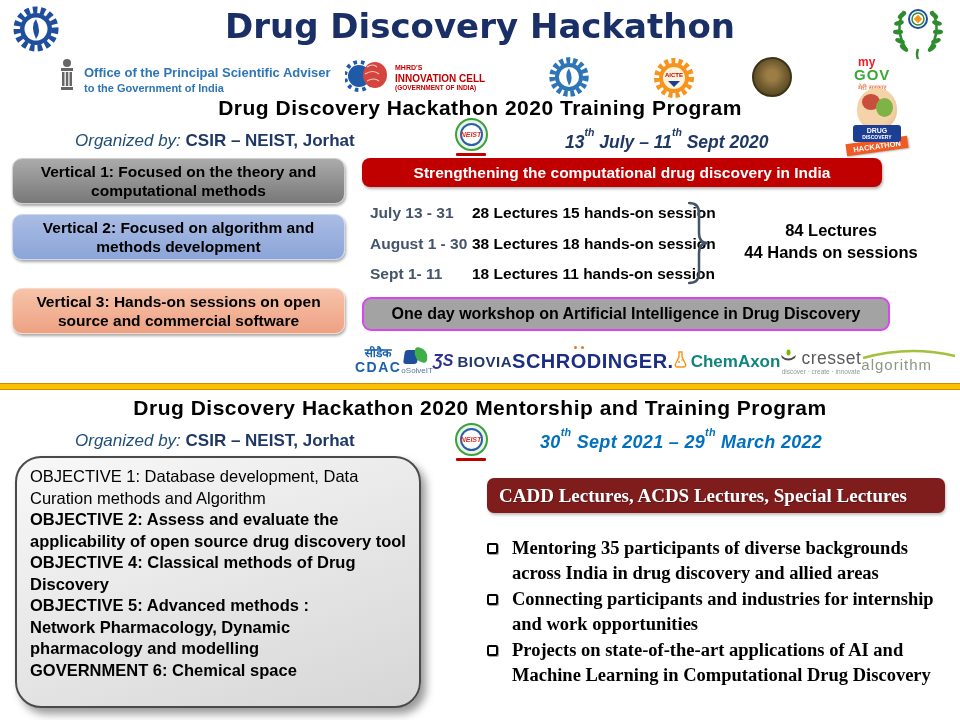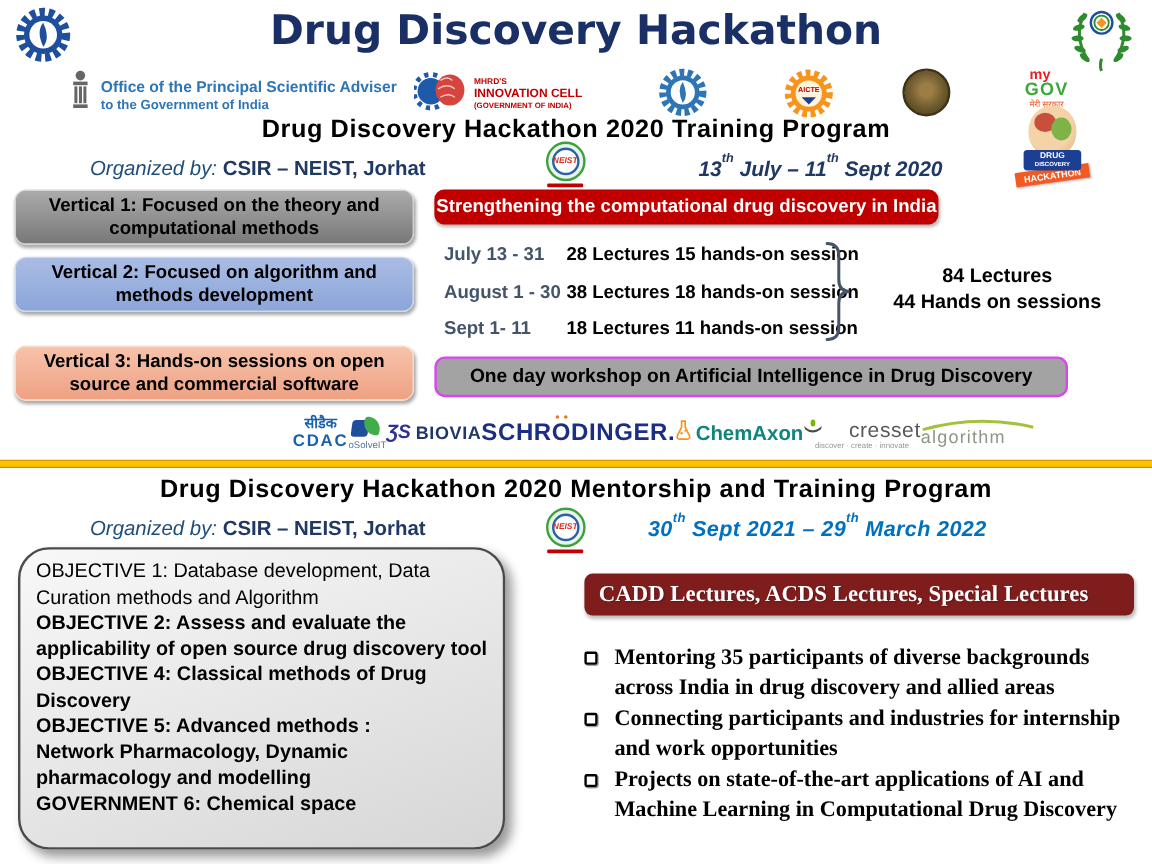--- a/index.html
+++ b/index.html
@@ -47,73 +47,73 @@
 
   
   .sec-heading{left:0;right:0;text-align:center;font-size:21px;font-weight:bold;color:#000;letter-spacing:.5px}
   .h1{top:96px}.h2{top:396px}
   .org-row{font-size:17px}
   .org1{left:75px;top:131px}.org2{left:75px;top:431px}
   .org-label{font-style:italic;color:#1F4E79}
   .org-value{font-weight:bold;color:#1F3864}
   .dates{font-weight:bold;font-style:italic}
   .dates sup{font-size:60%;position:relative;top:-.45em}
-  .dates1{left:582px;top:131px;font-size:17.5px;color:#1F3864}
+  .dates1{left:565px;top:131px;font-size:17.5px;color:#1F3864}
   .dates2{left:540px;top:431px;font-size:18px;color:#0070C0;letter-spacing:.3px}
 
   
   .neist{width:38px;text-align:center}
   .neist1{left:452px;top:118px}.neist2{left:452px;top:423px}
   .neist-circle{width:33px;height:33px;margin:0 auto;border-radius:50%;border:2px solid #3BA13B;
     background:radial-gradient(circle,#ffffff 35%,#dff0df 75%);display:flex;align-items:center;justify-content:center;position:relative}
   .neist-circle::before{content:"";position:absolute;inset:3px;border-radius:50%;border:2px solid #2C5FA8}
   .neist-name{font-size:7px;font-weight:bold;font-style:italic;color:#D93025;position:relative;z-index:1}
   .neist-bar{width:30px;height:3px;background:#C00000;margin:2px auto 0;border-radius:1px}
 
   
   .vbox{left:12px;width:333px;border-radius:10px;display:flex;align-items:center;justify-content:center;
     text-align:center;font-weight:bold;font-size:15.5px;color:#000;padding:2px 18px;line-height:1.25;
     box-shadow:1px 2px 3px rgba(0,0,0,.35)}
   .v1{top:158px;height:46px;background:linear-gradient(#ABABAB,#787878);border:1px solid #cfcfcf}
   .v2{top:214px;height:46px;background:linear-gradient(#A9BCE4,#8CA5D8);border:1px solid #ccd8f0}
   .v3{top:288px;height:46px;background:linear-gradient(#F7C3AA,#EEA183);border:1px solid #f6d9c6}
 
   
-  .red-banner{left:362px;top:158px;width:420px;height:29px;background:#C00000;border-radius:8px;color:#fff;
+  .red-banner{left:362px;top:158px;width:520px;height:29px;background:#C00000;border-radius:8px;color:#fff;
     font-weight:bold;font-size:15.5px;display:flex;align-items:center;justify-content:center;
     box-shadow:1px 2px 3px rgba(0,0,0,.3)}
   .sched-row{left:370px;width:330px;display:flex;font-weight:bold;font-size:15.5px;white-space:nowrap}
   .s1{top:204px}.s2{top:235px}.s3{top:265px}
   .sched-period{flex:0 0 102px;color:#44546A}
   .sched-detail{color:#000}
   .brace{left:688px;top:200px}
   .totals{left:712px;top:219px;width:238px;text-align:center;font-weight:bold;font-size:16.5px;color:#000;line-height:22px}
   .yellow-banner{left:362px;top:297px;width:528px;height:34px;background:#a3a3a3;border:2px solid #d946ef;
     border-radius:9px;color:#000;font-weight:bold;font-size:16px;display:flex;align-items:center;justify-content:center}
 
   
-  .sponsors{left:150px;right:28px;top:340px;height:42px;display:flex;align-items:center;justify-content:center}
+  .sponsors{left:150px;right:28px;top:340px;height:42px;display:flex;align-items:center;justify-content:flex-end}
   .cdac{text-align:center;line-height:1.05;color:#1961AC;font-weight:bold}
   .cdac-hi{font-size:12px}
   .cdac-en{font-size:14px;letter-spacing:1.5px}
   .osolve{text-align:center}
   .osolve-icon{position:relative;width:26px;height:17px;margin:0 auto}
   .osolve-b{position:absolute;left:0;top:2px;width:14px;height:14px;background:#1F4E9C;border-radius:3px;transform:skewX(-8deg)}
   .osolve-g{position:absolute;left:10px;top:0;width:14px;height:14px;background:#3FAE49;border-radius:3px 10px 3px 10px;transform:rotate(12deg)}
   .osolve-name{font-size:8px;color:#56759F;margin-top:1px}
   .biovia{display:flex;align-items:center;gap:4px;color:#20376B}
   .biovia-ds{font-size:16px;font-weight:bold;font-style:italic;color:#2E3192}
   .biovia-name{font-size:15px;font-weight:bold;letter-spacing:.5px}
   .schro{font-size:20px;font-weight:bold;color:#1B2E83;letter-spacing:.5px;white-space:nowrap}
   .schro-o{position:relative}
   .schro-o::before{content:"";position:absolute;top:-4px;left:3px;width:3.5px;height:3.5px;border-radius:50%;
     background:#E87722;box-shadow:7px 0 0 #E87722}
   .chemaxon{display:flex;align-items:flex-end;gap:4px}
   .chemaxon-name{font-size:17px;color:#0F857B;font-weight:bold}
-  .cresset-row{display:flex;align-items:center;gap:21px}
+  .cresset-row{display:flex;align-items:center;gap:4px}
   .cresset-name{font-size:17.5px;color:#58595B;letter-spacing:.5px}
   .cresset-tag{font-size:6.5px;color:#939598;text-align:center;margin-top:-1px}
   .opti{position:relative;padding-top:7px}
   .opti-name{font-size:15px;color:#8A9885;letter-spacing:1px}
   .opti svg{position:absolute;top:0;left:-2px}
 
   
   .divider{left:0;top:383px;width:960px;height:7px;background:#FFC000;
     box-shadow:inset 0 1px 0 #c79100,inset 0 -1px 0 #c79100}
 

